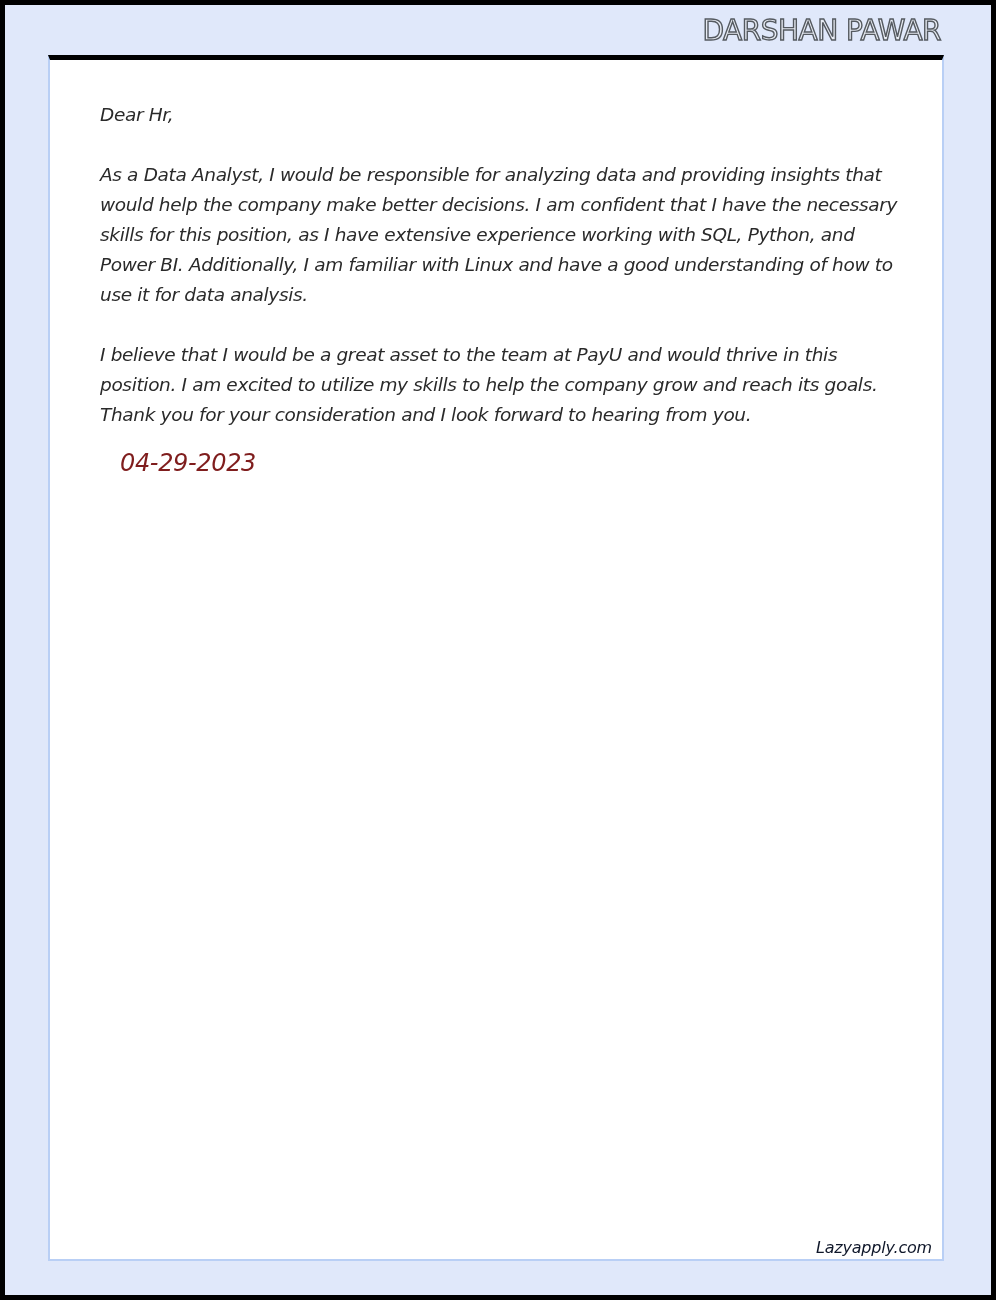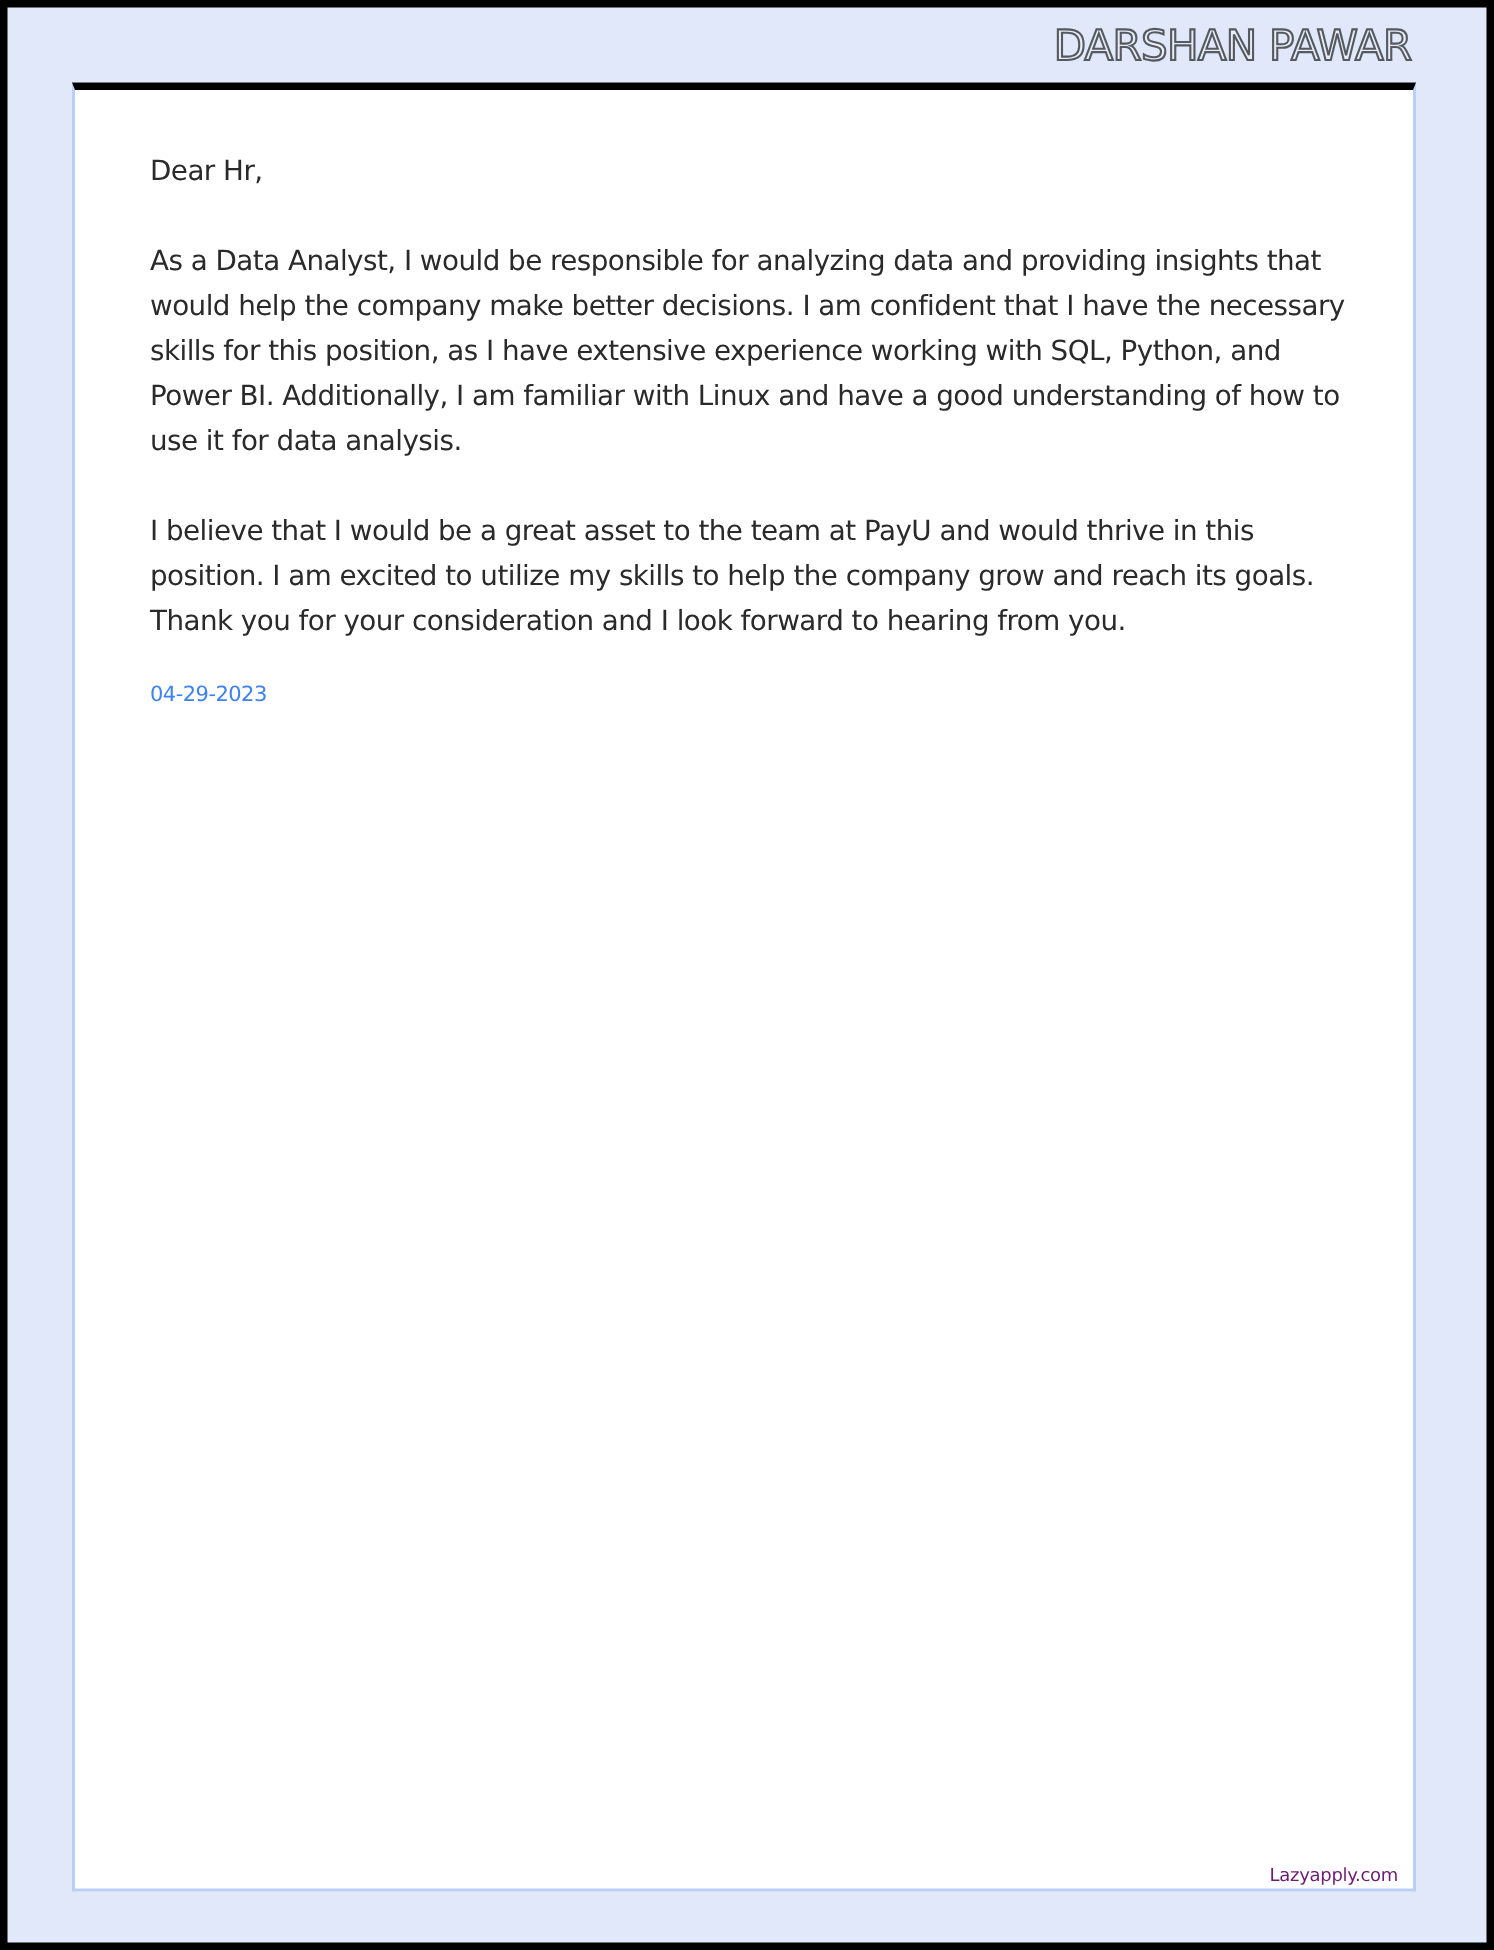--- a/index.html
+++ b/index.html
@@ -22,32 +22,33 @@
     white-space: nowrap;
   }
   .page {
     position: absolute; left: 43px; top: 50px; width: 896px; height: 1206px;
     background: #ffffff;
     border-top: 5px solid #000;
     border-left: 2px solid #b9cff5;
     border-right: 2px solid #b9cff5;
     border-bottom: 2px solid #b9cff5;
     box-sizing: border-box;
+    font-style: italic;
   }
   .content {
     position: absolute; left: 50px; top: 40px; width: 800px;
     font-size: 18.5px; line-height: 30px; color: #2a2a2a;
     letter-spacing: -0.35px;
   }
   .content p { margin: 0 0 30px 0; }
   .content p.last { margin-bottom: 18px; }
-  .date { color: #3b82f6; font-size: 14px; line-height: 30px; }
+  .date { color: #7f1d1d; font-size: 24px; line-height: 30px; margin-left: 20px; }
   .footer {
     position: absolute; right: 10px; bottom: 2px;
-    font-size: 12px; color: #701a75; letter-spacing: -0.2px;
+    font-size: 16px; color: #0f172a; letter-spacing: -0.2px;
   }
 </style>
 </head>
 <body>
 
 <div class="frame">
   <div class="name">DARSHAN PAWAR</div>
 
   <div class="page">
     <div class="content">

